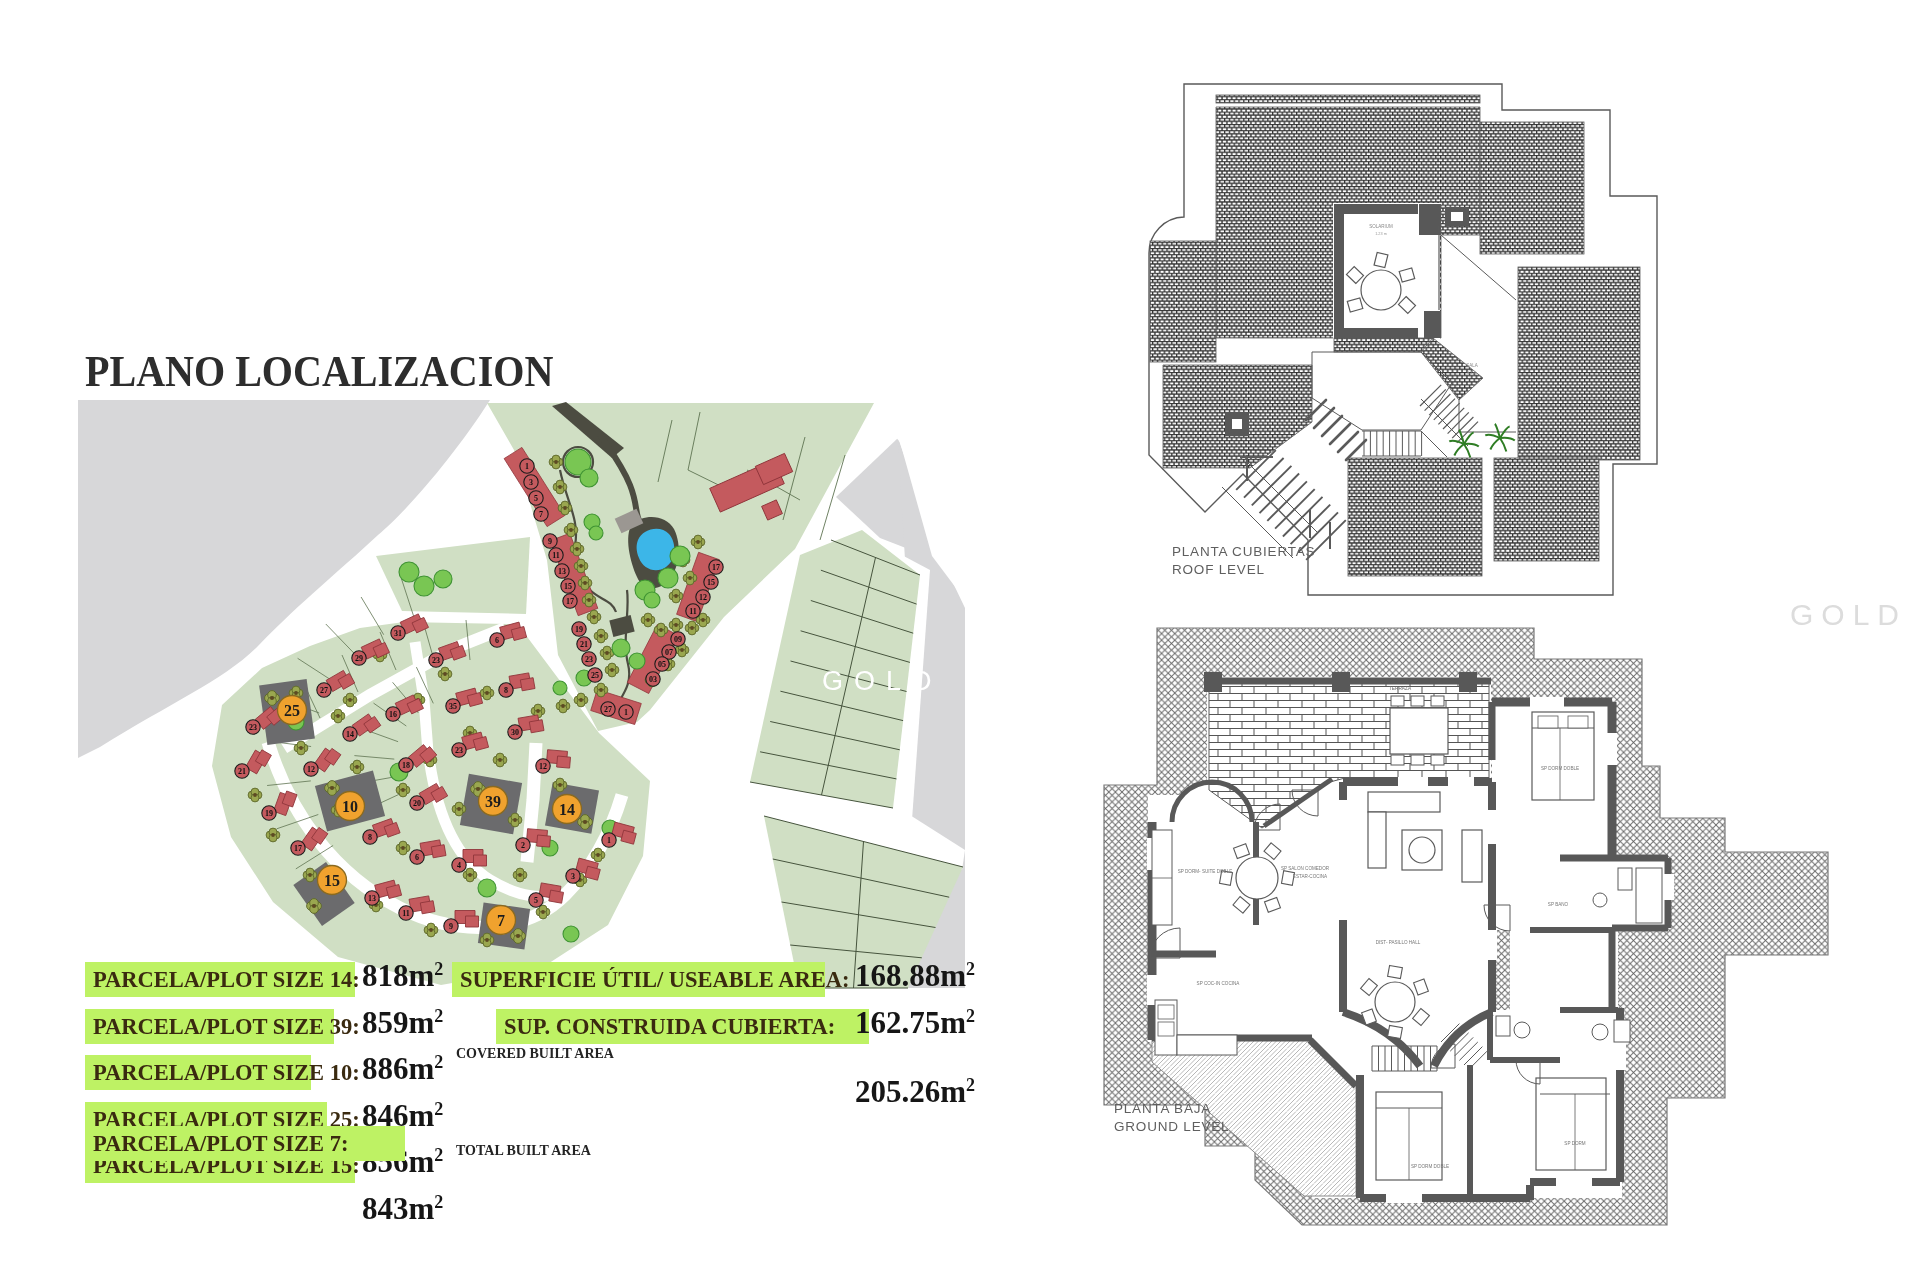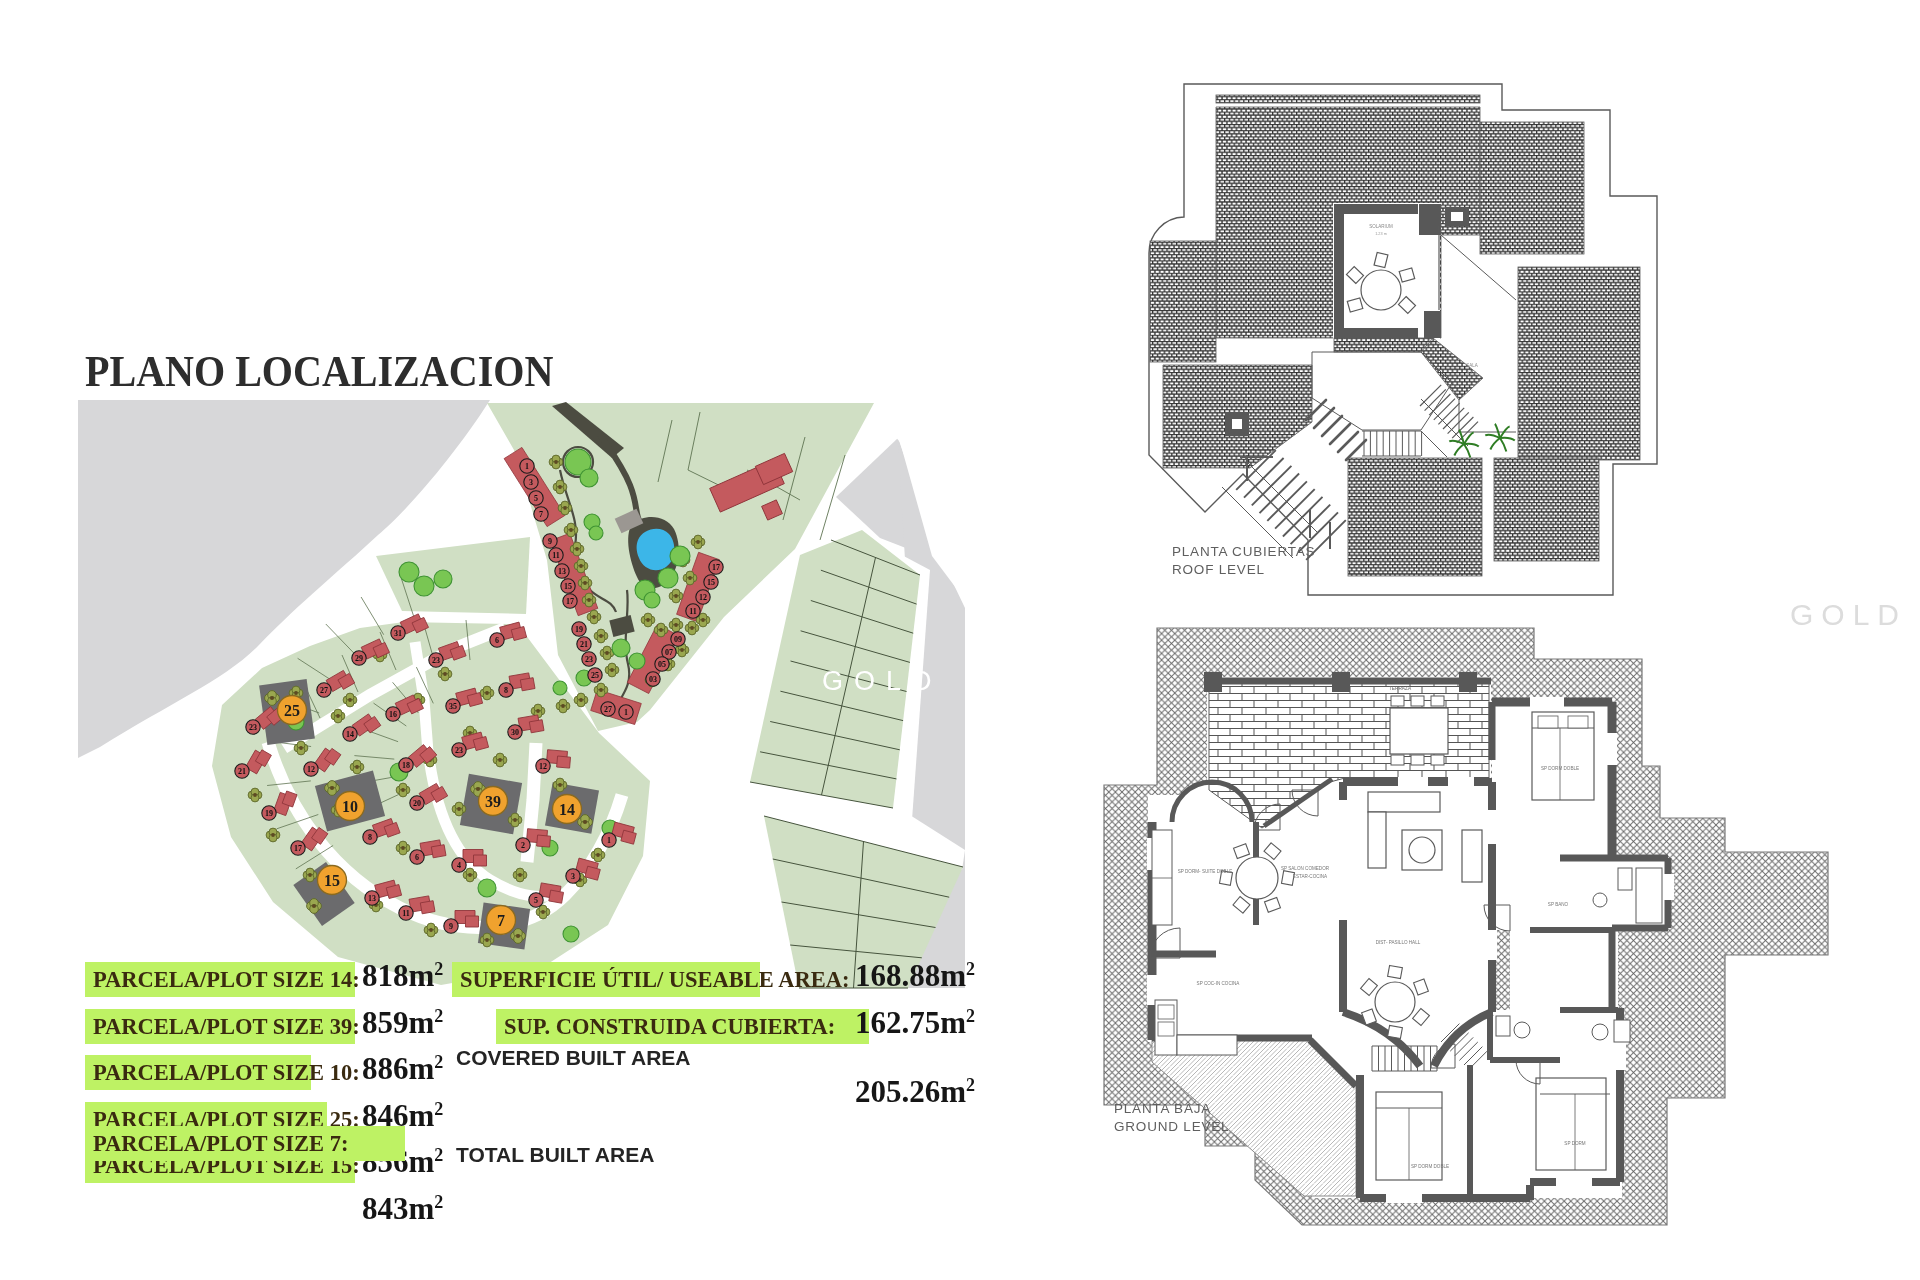--- a/index.html
+++ b/index.html
@@ -1,20 +1,20 @@
 <!DOCTYPE html>
 <html><head><meta charset="utf-8">
 <style>
 html,body{margin:0;padding:0;background:#fff;width:1920px;height:1280px;overflow:hidden;}
 #page{position:relative;width:1920px;height:1280px;font-family:"Liberation Sans",sans-serif;}
 #title{position:absolute;left:85px;top:346px;font-family:"Liberation Serif",serif;font-weight:bold;font-size:44px;color:#2d2d2d;transform:scaleX(0.91);transform-origin:left center;}
 .bar{position:absolute;height:35px;background:#bef264;color:#3a2a10;font-family:"Liberation Serif",serif;font-weight:bold;font-size:22.5px;line-height:35px;padding-left:8px;box-sizing:border-box;white-space:nowrap;}
 .val{position:absolute;font-family:"Liberation Serif",serif;font-weight:bold;font-size:31px;color:#161616;white-space:nowrap;}
 .val sup{font-size:18px;}
-.sub{position:absolute;font-family:Liberation Sans, sans-serif;font-weight:bold;font-size:21px;color:#242424;white-space:nowrap;}
+.sub{position:absolute;font-family:Liberation Serif, serif;font-weight:bold;font-size:14px;color:#242424;white-space:nowrap;}
 svg{position:absolute;left:0;top:0;}
 </style></head>
 <body>
 <div id="page">
 <svg width="1920" height="1280" viewBox="0 0 1920 1280">
 <defs>
 <pattern id="tiles" width="4.8" height="6.2" patternUnits="userSpaceOnUse">
   <rect width="4.8" height="6.2" fill="#ffffff"></rect>
   <path d="M0 0.5 H4.8 M0 3.6 H4.8 M0.6 0 V3.6 M2.9 3.6 V6.2" stroke="#333333" stroke-width="1.42" fill="none"></path>
 </pattern>
@@ -1005,29 +1005,29 @@
 <text x="1575.0" y="1145.0" font-family="Liberation Sans, sans-serif" font-size="4.6" fill="#777" font-weight="normal" text-anchor="middle">SP DORM</text>
 <text x="1400.0" y="690.0" font-family="Liberation Sans, sans-serif" font-size="4.8" fill="#666" font-weight="normal" text-anchor="middle">TERRAZA</text>
 <text x="1114.0" y="1113.0" font-family="Liberation Sans, sans-serif" font-size="13.5" fill="#5f5f5f" font-weight="normal" text-anchor="start" letter-spacing="0.8">PLANTA BAJA</text>
 <text x="1114.0" y="1131.0" font-family="Liberation Sans, sans-serif" font-size="13.5" fill="#5f5f5f" font-weight="normal" text-anchor="start" letter-spacing="0.8">GROUND LEVEL</text>
 </g>
 <text x="1790.0" y="625.0" font-family="Liberation Sans, sans-serif" font-size="30" fill="#dcdcdc" font-weight="normal" text-anchor="start" letter-spacing="8">GOLD</text>
 </svg>
 <div id="title">PLANO LOCALIZACION</div>
 <div class="bar" style="left:85px;top:962px;width:270px;">PARCELA/PLOT SIZE 14:</div>
 <div class="val" style="left:362px;top:958px;">818m<sup>2</sup></div>
-<div class="bar" style="left:85px;top:1009px;width:270px;">PARCELA/PLOT SIZE 39:</div>
+<div class="bar" style="left:85px;top:1009px;width:249px;">PARCELA/PLOT SIZE 39:</div>
 <div class="val" style="left:362px;top:1005px;">859m<sup>2</sup></div>
 <div class="bar" style="left:85px;top:1055px;width:226px;">PARCELA/PLOT SIZE 10:</div>
 <div class="val" style="left:362px;top:1051px;">886m<sup>2</sup></div>
 <div class="bar" style="left:85px;top:1102px;width:242px;">PARCELA/PLOT SIZE 25:</div>
 <div class="val" style="left:362px;top:1098px;">846m<sup>2</sup></div>
 <div class="bar" style="left:85px;top:1148px;width:270px;">PARCELA/PLOT SIZE 15:</div>
 <div class="val" style="left:362px;top:1144px;">856m<sup>2</sup></div>
 <div class="bar" style="left:85px;top:1126px;width:320px;">PARCELA/PLOT SIZE 7:</div>
 <div class="val" style="left:362px;top:1191px;">843m<sup>2</sup></div>
-<div class="bar" style="left:452px;top:962px;width:308px;">SUPERFICIE ÚTIL/ USEABLE AREA:</div>
+<div class="bar" style="left:452px;top:962px;width:373px;">SUPERFICIE ÚTIL/ USEABLE AREA:</div>
 <div class="val" style="left:855px;top:958px;">168.88m<sup>2</sup></div>
 <div class="bar" style="left:452px;top:1009px;width:373px;margin-left:44px;">SUP. CONSTRUIDA CUBIERTA:</div>
 <div class="val" style="left:855px;top:1005px;">162.75m<sup>2</sup></div>
 <div class="sub" style="left:456px;top:1046px;">COVERED BUILT AREA</div>
 <div class="val" style="left:855px;top:1074px;">205.26m<sup>2</sup></div>
 <div class="sub" style="left:456px;top:1115px;margin-top:28px;">TOTAL BUILT AREA</div>
 </div>
 </body></html>

